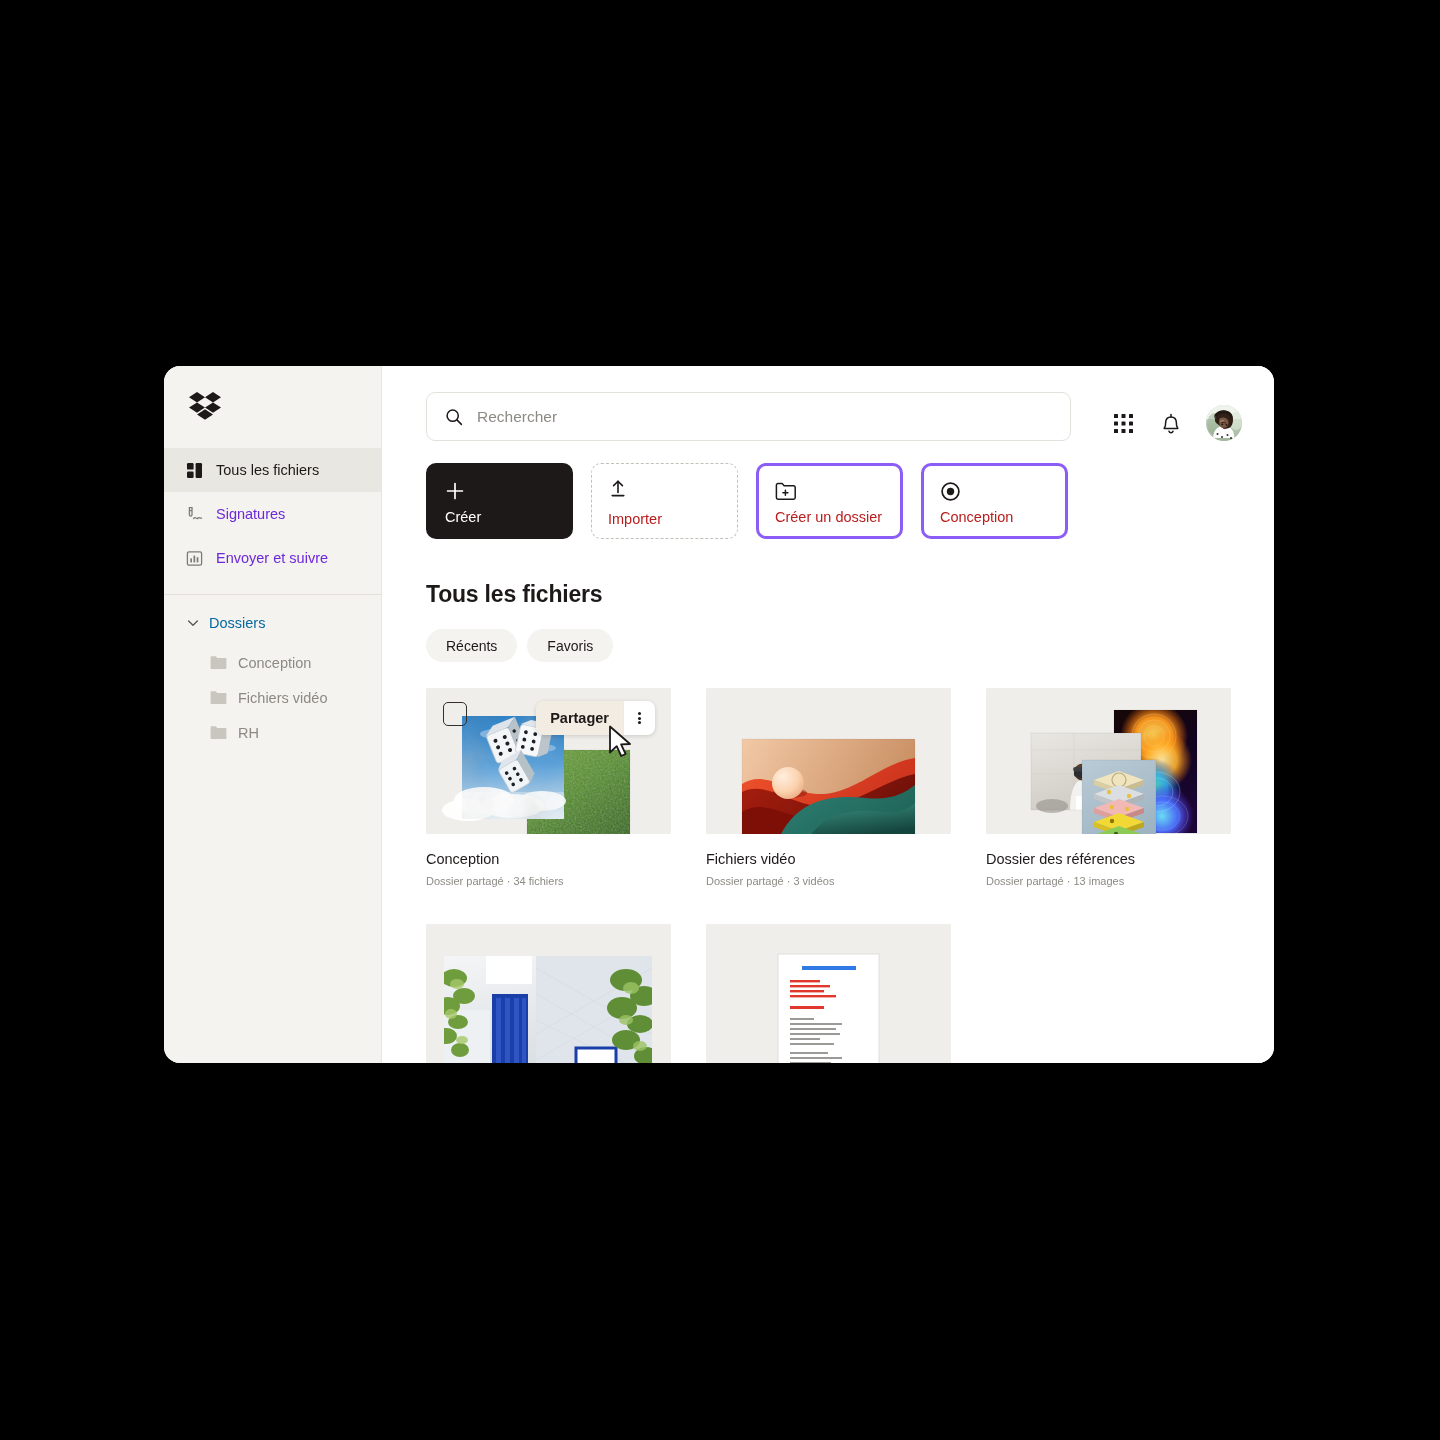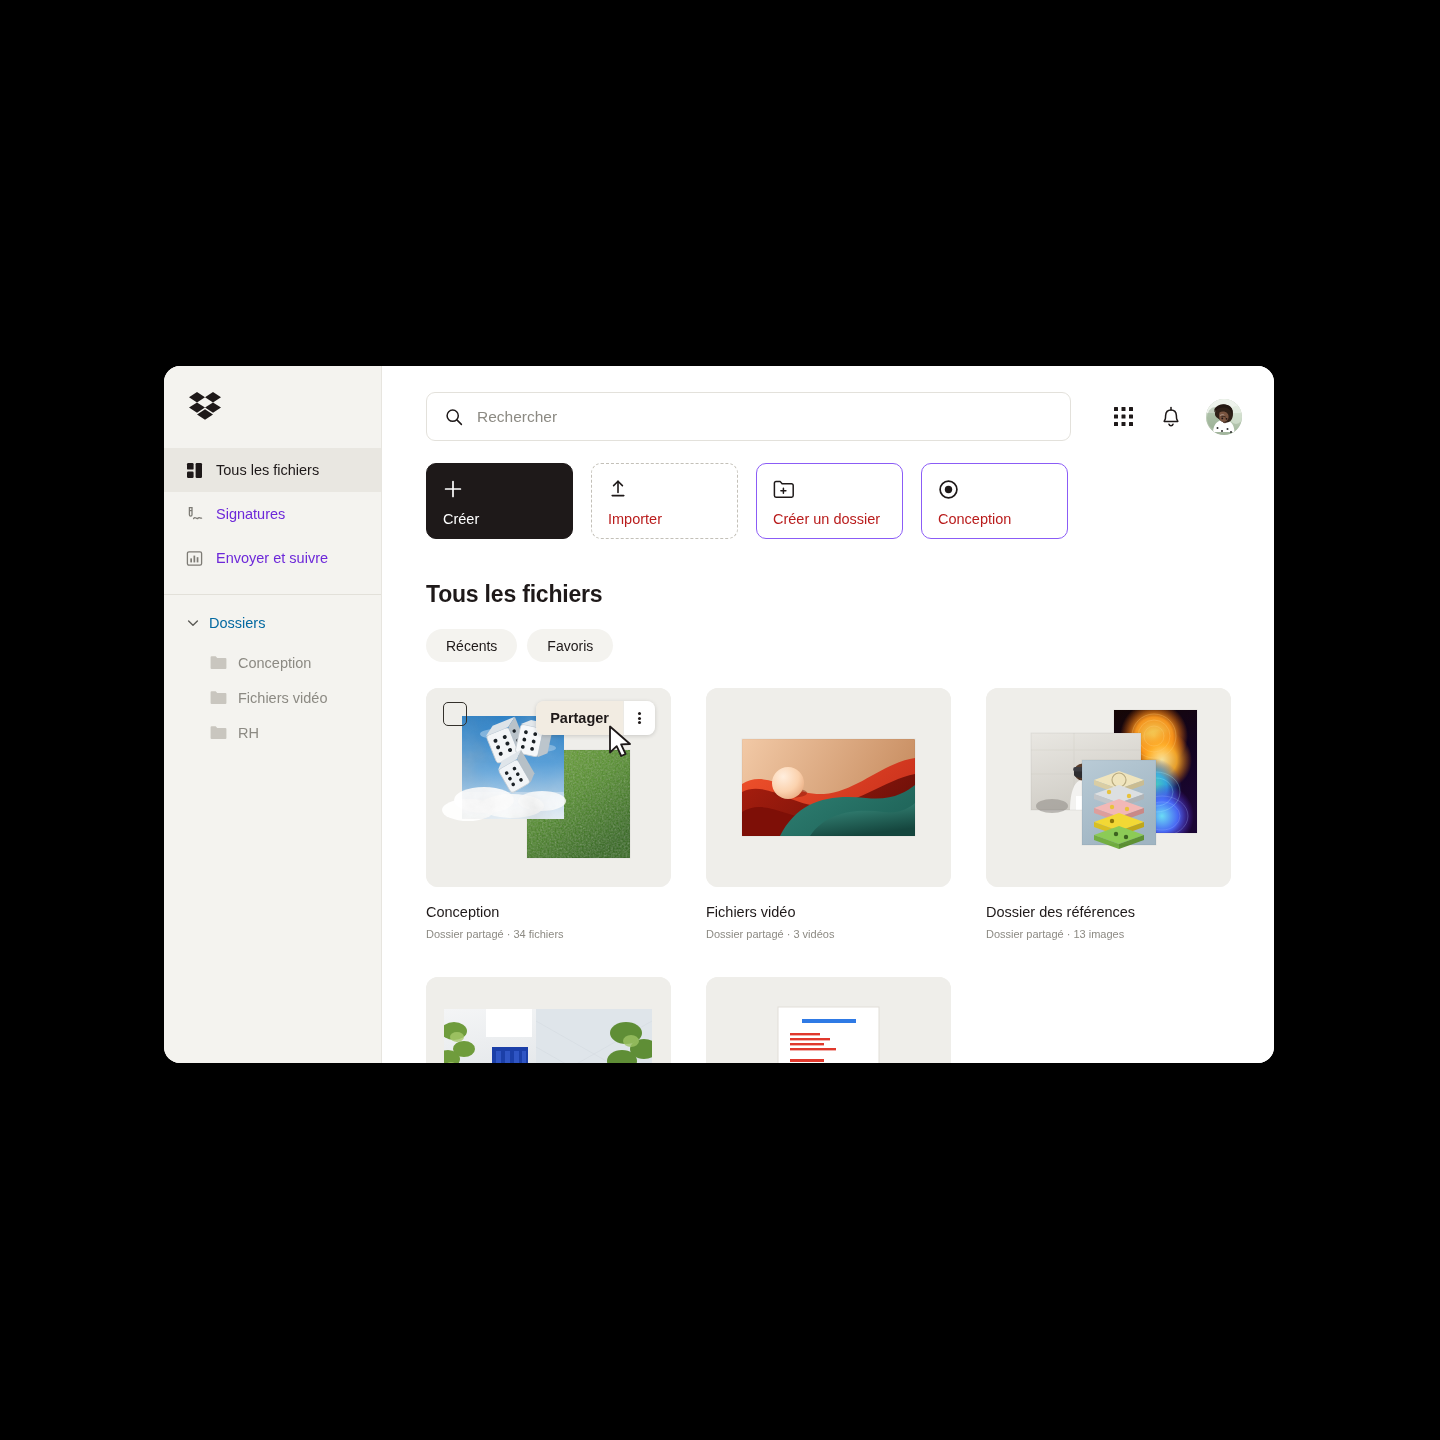--- a/index.html
+++ b/index.html
@@ -102,21 +102,21 @@
   #main {
     flex: 1 1 auto;
     background: #ffffff;
     position: relative;
     overflow: hidden;
   }
 
   
   #topbar {
     display: flex;
-    align-items: center;
+    align-items: flex-end;
     padding: 26px 32px 0 44px;
     gap: 0;
   }
   #search-box {
     flex: 1 1 auto;
     max-width: 645px;
     height: 49px;
     border: 1px solid #e3e1db;
     border-radius: 9px;
     display: flex;
@@ -160,21 +160,21 @@
     padding: 22px 0 0 44px;
   }
   .qa {
     width: 147px;
     height: 76px;
     border-radius: 10px;
     padding: 14px 16px 0 16px;
     position: relative;
     cursor: pointer;
     background: #fff;
-    border: 1px solid #8b5cf6;
+    border: 3px solid #8b5cf6;
     display: flex;
     flex-direction: column;
     justify-content: space-between;
   }
   .qa .qa-ico { height: 22px; display:flex; align-items:center; }
   .qa .qa-ico svg { display:block; }
   .qa .qa-label {
     font-size: 14.5px;
     color: #b91c1c;
     padding-bottom: 12px;
@@ -220,23 +220,23 @@
   
   #file-grid {
     display: grid;
     grid-template-columns: repeat(3, 245px);
     gap: 35px 35px;
     padding: 26px 0 0 44px;
   }
   .card { width: 245px; cursor: pointer; }
   .thumb {
     width: 245px;
-    height: 199px;
+    height: 146px;
     background: #efeeea;
-    border-radius: 12px;
+    border-radius: 2px;
     position: relative;
     overflow: hidden;
   }
   .card-name {
     font-size: 14.5px;
     color: #1e1919;
     margin-top: 17px;
     line-height: 1.2;
   }
   .card-meta {

